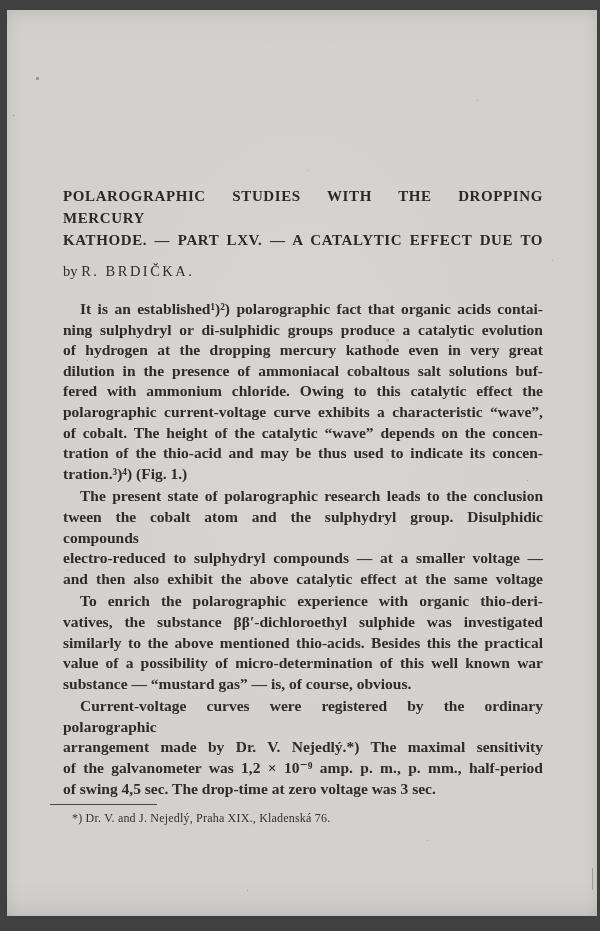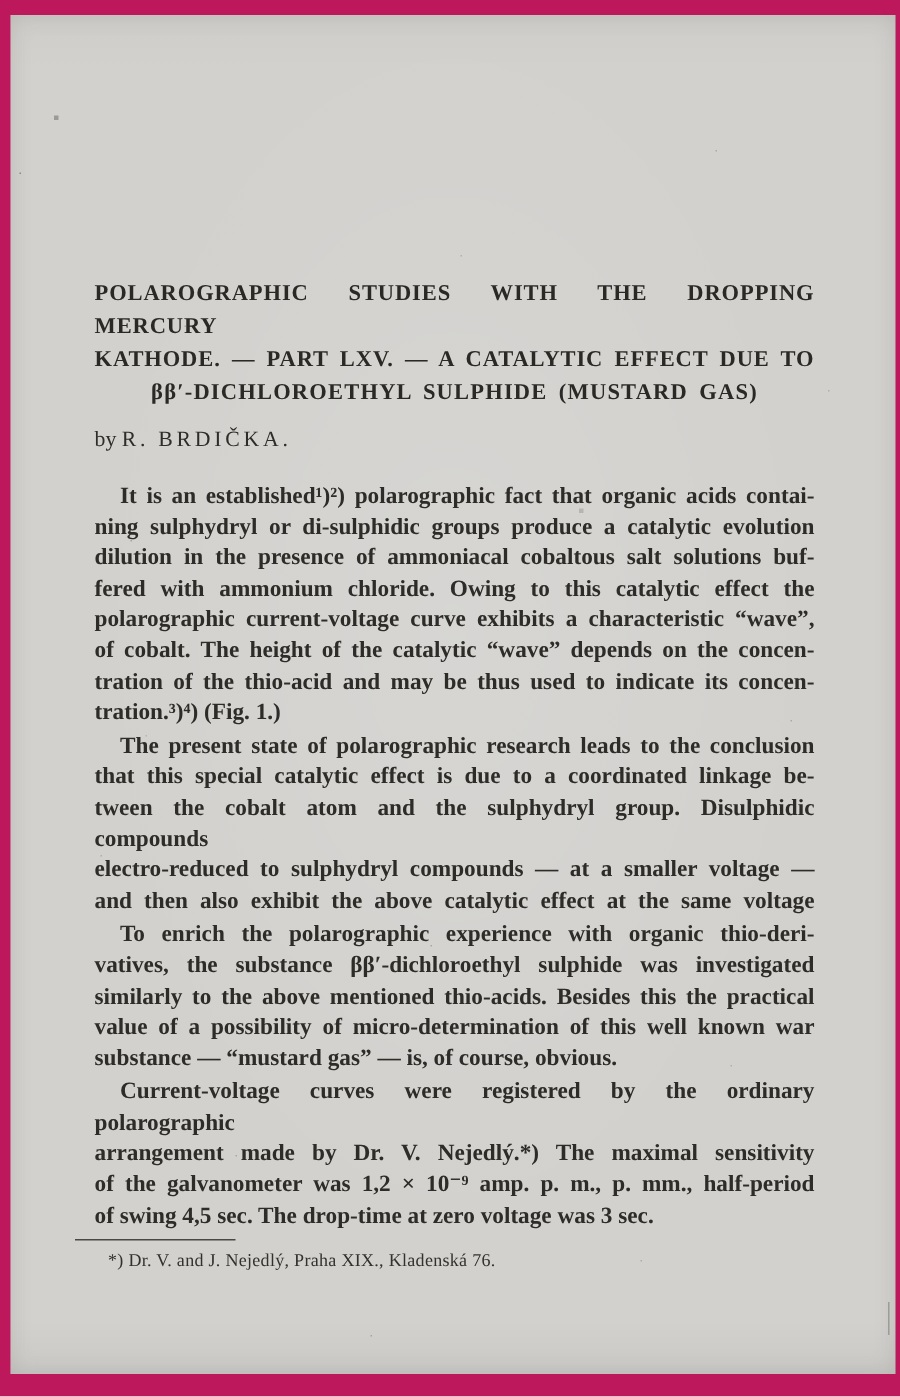--- a/index.html
+++ b/index.html
@@ -8,21 +8,21 @@
     width: 600px;
     height: 931px;
     background: #fdfdfc;
     overflow: hidden;
     font-family: "Liberation Serif", "DejaVu Serif", serif;
   }
   .scan {
     position: relative;
     width: 600px;
     height: 931px;
-    background: #be185d;
+    background: #404040;
   }
   .paper {
     position: absolute;
     left: 7px;
     top: 10px;
     width: 590px;
     height: 906px;
     background: #d2d1ce;
     background-image:
       radial-gradient(ellipse at 50% 45%, rgba(255,255,255,0.10) 0%, rgba(0,0,0,0.0) 60%),
@@ -132,42 +132,41 @@
 <div class="scan">
   <div class="paper">
     <div class="speckles"></div>
     <div class="scratch"></div>
 
     <div class="content">
 
       <h1 class="title">
         <div class="t-line t-just">POLAROGRAPHIC STUDIES WITH THE DROPPING MERCURY</div>
         <div class="t-line t-just">KATHODE. — PART LXV. — A CATALYTIC EFFECT DUE TO</div>
-        <div class="t-line t-center">ββ′-DICHLOROETHYL SULPHIDE (MUSTARD GAS)</div>
       </h1>
 
       <div class="byline">
         <span>by</span>
         <span class="name">R. BRDIČKA.</span>
       </div>
 
       <div class="body-text" id="body-text">
           <div class="para">
             <div class="line first">It is an established¹)²) polarographic fact that organic acids contai-</div>
             <div class="line">ning sulphydryl or di-sulphidic groups produce a catalytic evolution</div>
+            <div class="line">of hydrogen at the dropping mercury kathode even in very great</div>
             <div class="line">dilution in the presence of ammoniacal cobaltous salt solutions buf-</div>
             <div class="line">fered with ammonium chloride. Owing to this catalytic effect the</div>
             <div class="line">polarographic current-voltage curve exhibits a characteristic “wave”,</div>
             <div class="line">of cobalt. The height of the catalytic “wave” depends on the concen-</div>
             <div class="line">tration of the thio-acid and may be thus used to indicate its concen-</div>
             <div class="line last">tration.³)⁴) (Fig. 1.)</div>
           </div>
           <div class="para">
             <div class="line first">The present state of polarographic research leads to the conclusion</div>
-            <div class="line">that this special catalytic effect is due to a coordinated linkage be-</div>
             <div class="line">tween the cobalt atom and the sulphydryl group. Disulphidic compounds</div>
             <div class="line">electro-reduced to sulphydryl compounds — at a smaller voltage —</div>
             <div class="line">and then also exhibit the above catalytic effect at the same voltage</div>
           </div>
           <div class="para">
             <div class="line first">To enrich the polarographic experience with organic thio-deri-</div>
             <div class="line">vatives, the substance ββ′-dichloroethyl sulphide was investigated</div>
             <div class="line">similarly to the above mentioned thio-acids. Besides this the practical</div>
             <div class="line">value of a possibility of micro-determination of this well known war</div>
             <div class="line last">substance — “mustard gas” — is, of course, obvious.</div>

